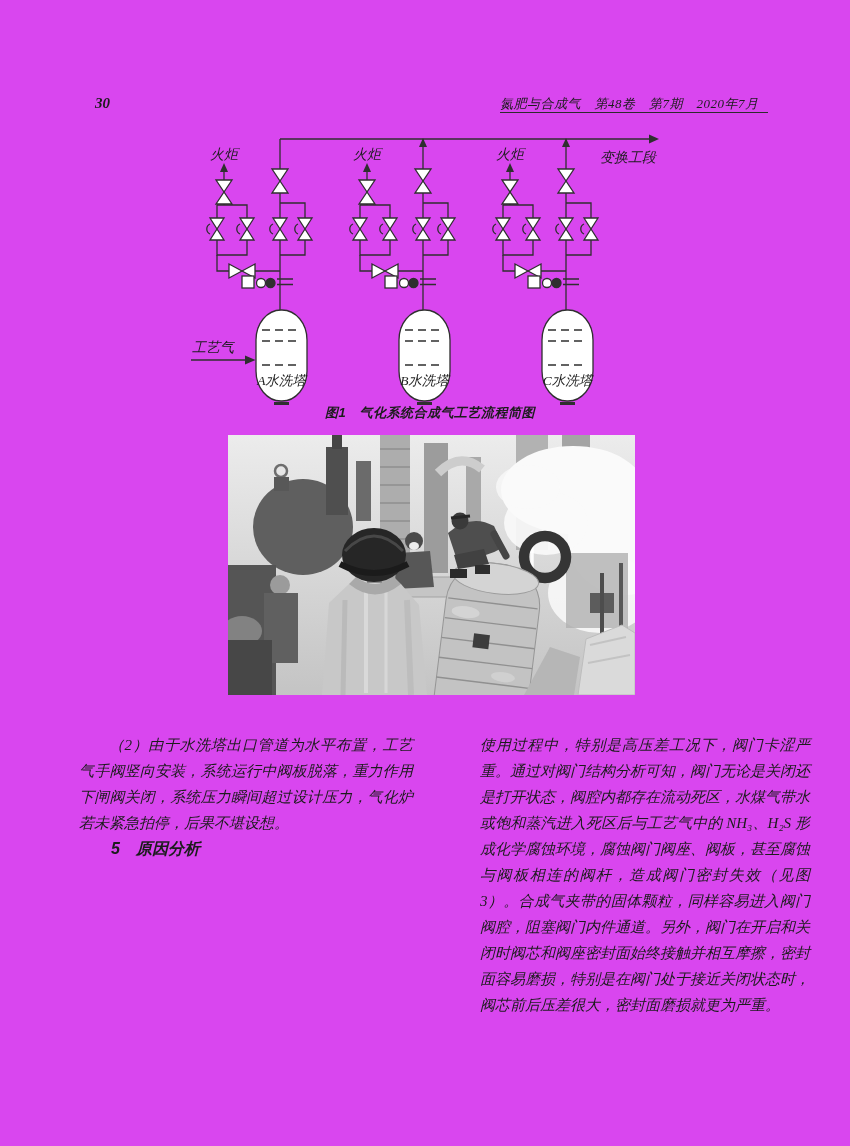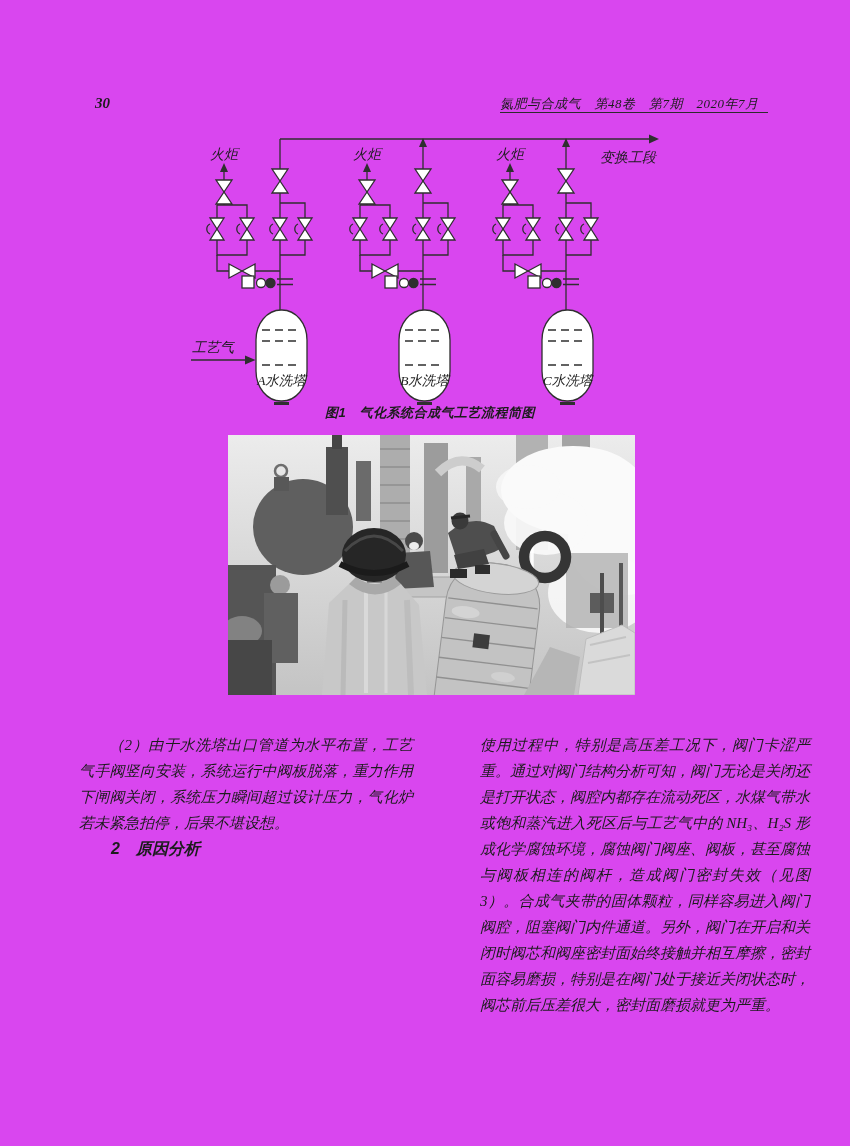--- a/index.html
+++ b/index.html
@@ -179,20 +179,20 @@
         <rect x="139" y="138" width="15" height="10" fill="#8d8d8d"></rect>
         <ellipse cx="146" cy="120" rx="32" ry="27" fill="#262626"></ellipse>
         <path d="M117 116 Q146 86 175 116" stroke="#474747" stroke-width="3" fill="none"></path>
         <path d="M112 129 Q146 147 180 129" stroke="#1b1b1b" stroke-width="6" fill="none"></path>
       </g>
     </svg>
   </div>
 
   <div class="col" id="colL">
     <p>（2）由于水洗塔出口管道为水平布置，工艺气手阀竖向安装，系统运行中阀板脱落，重力作用下闸阀关闭，系统压力瞬间超过设计压力，气化炉若未紧急拍停，后果不堪设想。</p>
-    <p class="sechead">2　原因分析</p>
+    <p class="sechead">5　原因分析</p>
   </div>
 
   <div class="col" id="colR">
     <p class="noindent">使用过程中，特别是高压差工况下，阀门卡涩严重。通过对阀门结构分析可知，阀门无论是关闭还是打开状态，阀腔内都存在流动死区，水煤气带水或饱和蒸汽进入死区后与工艺气中的 NH₃、H₂S 形成化学腐蚀环境，腐蚀阀门阀座、阀板，甚至腐蚀与阀板相连的阀杆，造成阀门密封失效（见图3）。合成气夹带的固体颗粒，同样容易进入阀门阀腔，阻塞阀门内件通道。另外，阀门在开启和关闭时阀芯和阀座密封面始终接触并相互摩擦，密封面容易磨损，特别是在阀门处于接近关闭状态时，阀芯前后压差很大，密封面磨损就更为严重。</p>
   </div>
 
 </div>
 
 </body></html>

